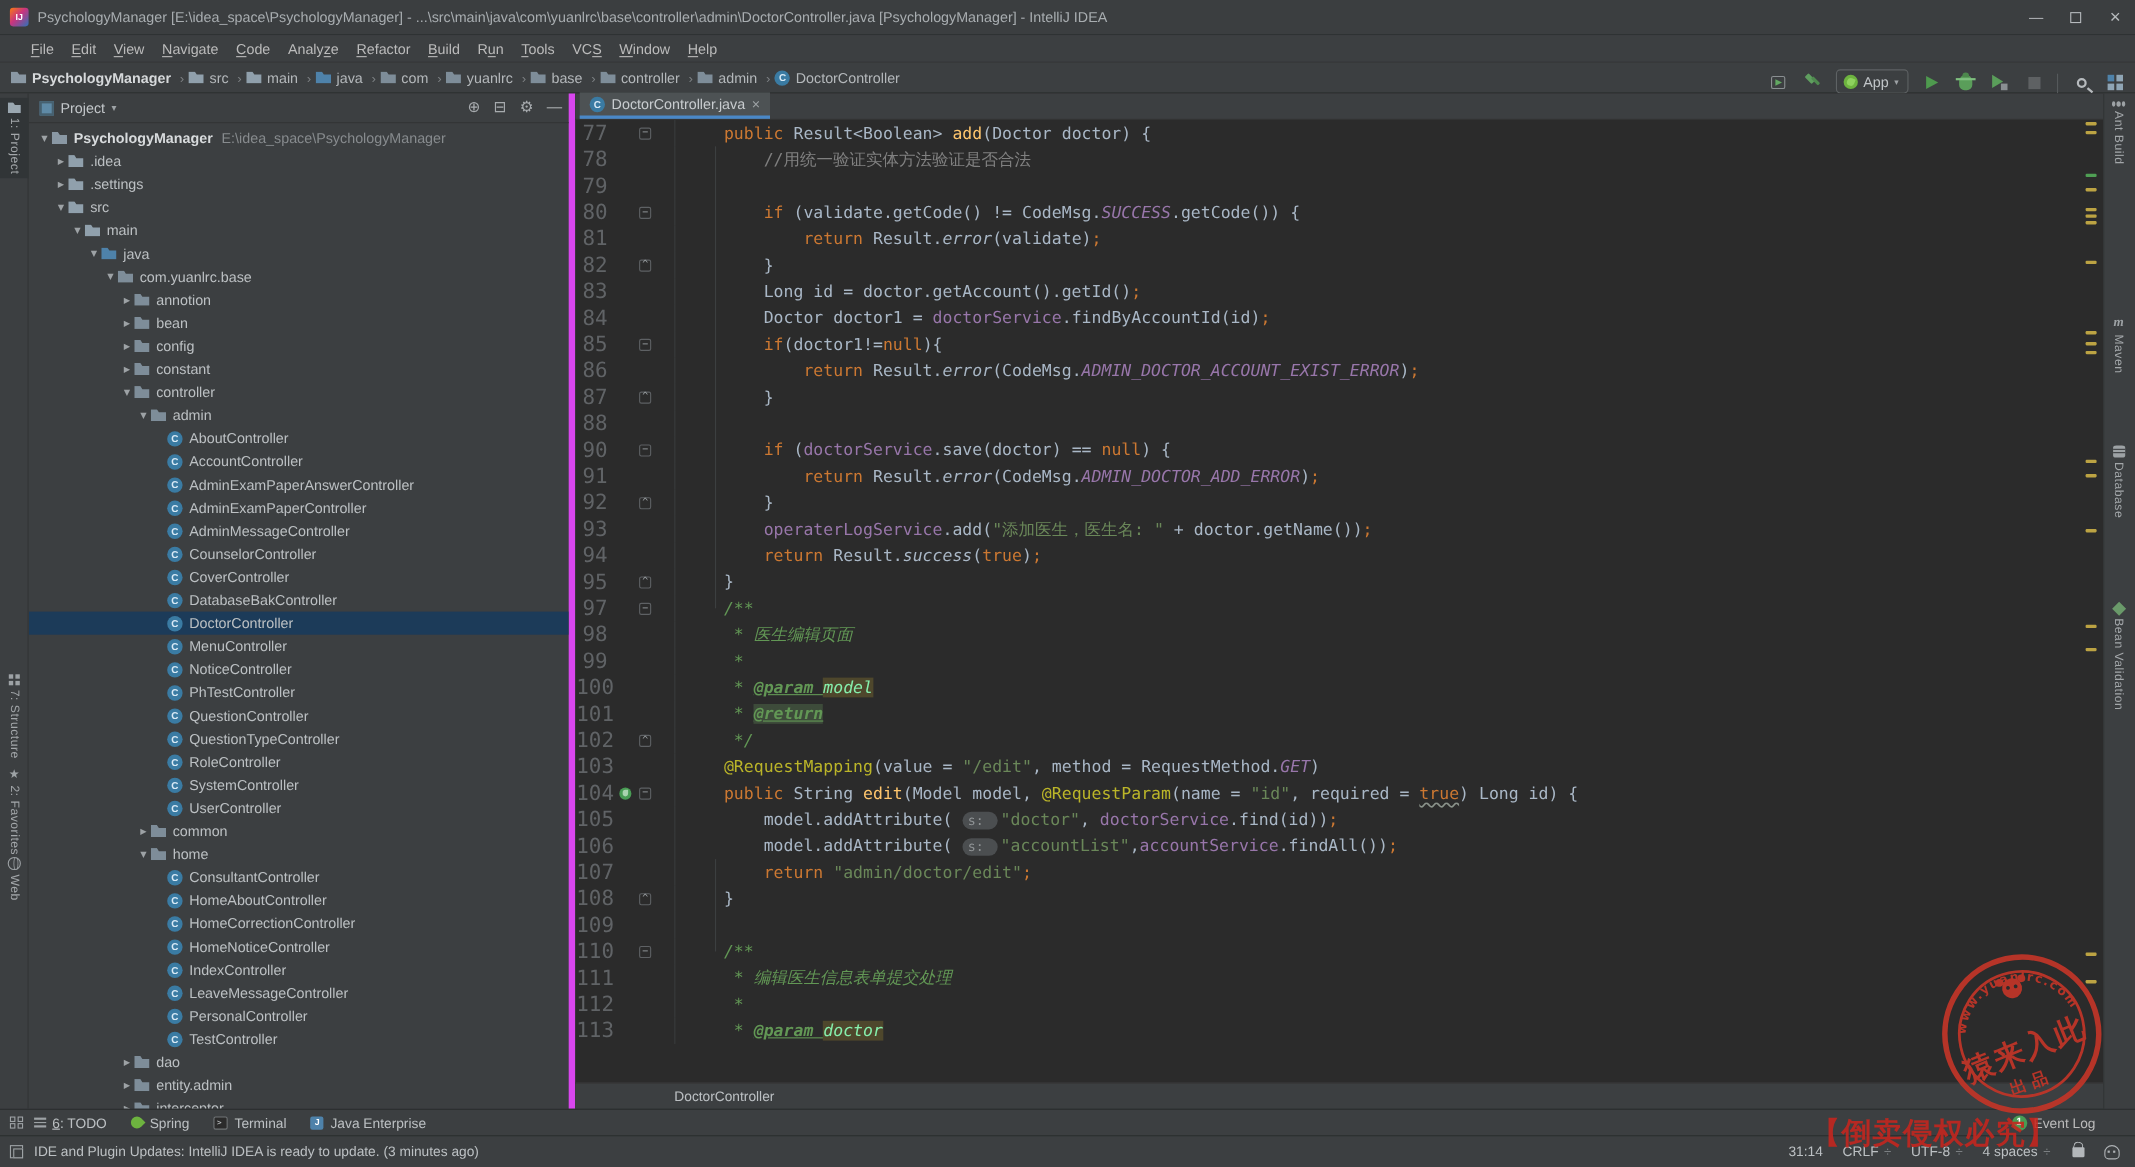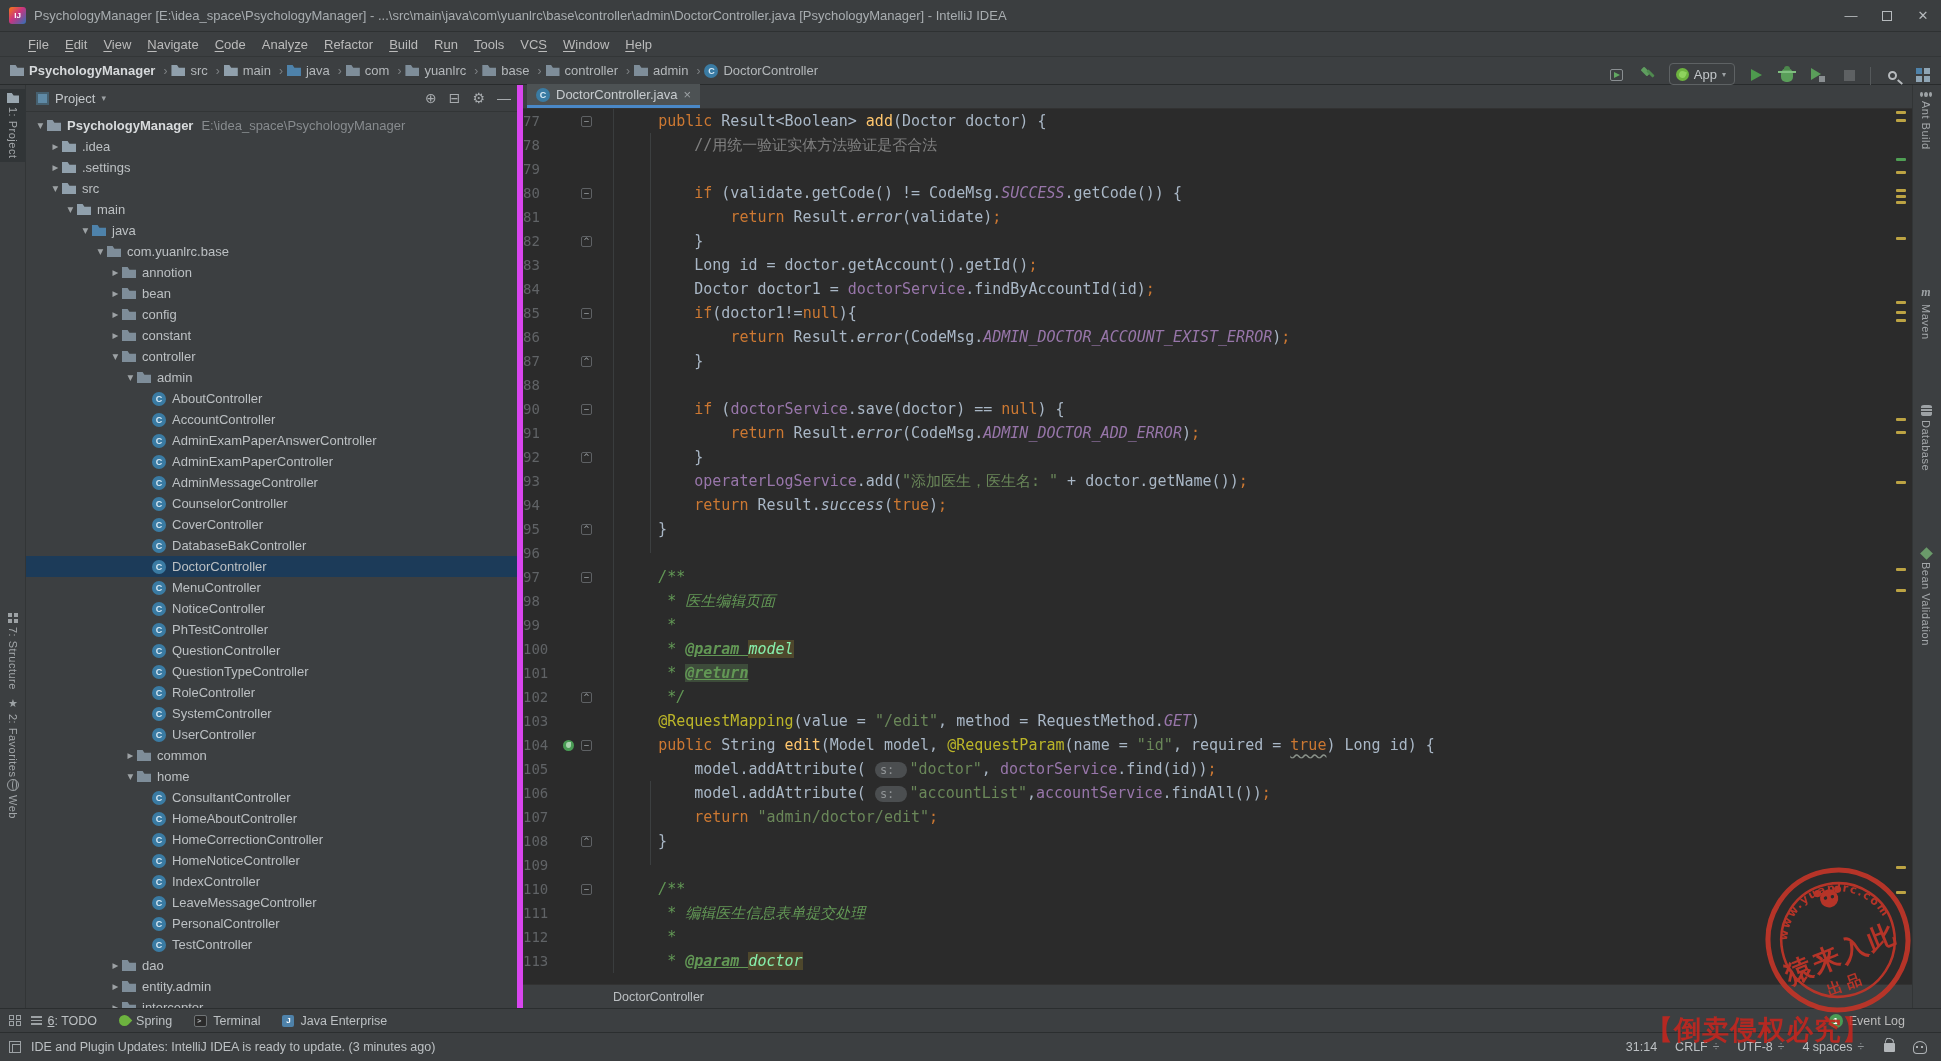--- a/index.html
+++ b/index.html
@@ -94,21 +94,21 @@
 
   
   .editor-col { width:1389px; display:flex; flex-direction:column; background:#2b2b2b; position:relative; }
   .tabbar { height:24px; flex:0 0 24px; background:#3c3f41; display:flex; align-items:flex-end; padding-left:4px; border-bottom:1px solid #323232; }
   .tab { height:24px; background:#4d5254; display:flex; align-items:center; gap:6px; padding:0 9px; border-bottom:3px solid #4a88c7; cursor:pointer; }
   .tab-label { font-size:13px; color:#c8cccf; }
   .tab-close { color:#9da2a5; font-size:13px; cursor:pointer; line-height:1; }
   .code-area { position:relative; flex:1; overflow:hidden; font-family:"DejaVu Sans Mono",monospace; font-size:15px; }
   .code-line { height:24px; display:flex; align-items:center; }
   .gutter { flex:0 0 91px; display:flex; align-items:center; height:100%; border-right:1px solid #3a3d3e; margin-right:8px; }
-  .lnum { flex:0 0 36px; text-align:left; color:#606366; font-size:14px; }
+  .lnum { flex:0 0 36px; text-align:center; color:#606366; font-size:19px; }
   .gslot { flex:0 0 19px; display:flex; justify-content:center; }
   .gfold { flex:0 0 17px; display:flex; justify-content:center; }
   .foldbox { width:11px; height:11px; border:1px solid #5e6164; border-radius:2px; background:#2b2b2b; color:#9da2a5; font:9px/9px "DejaVu Sans Mono",monospace; text-align:center; cursor:pointer; }
   .gspring { width:11px; height:11px; border-radius:50%; background:#499c54; position:relative; }
   .gspring::after { content:""; position:absolute; left:3px; top:2px; width:5px; height:6px; background:#a9d3ae; border-radius:50% 0 50% 50%; }
   .code-text { white-space:pre; font-family:inherit; }
   .t-fg { color:#a9b7c6; } .t-kw { color:#cc7832; } .t-str { color:#6a8759; }
   .t-cmt { color:#808080; } .t-semi { color:#cc7832; }
   .t-doc { color:#629755; font-style:italic; }
   .t-doctag { color:#629755; font-style:italic; font-weight:bold; text-decoration:underline; }
@@ -815,28 +815,20 @@
               <span class="lnum">95</span>
               <span class="gslot"></span>
               <span class="gfold">
                 <span class="foldbox">^</span>
               </span>
             </div>
             <span class="code-text"><span class="t-fg">    }</span></span>
           </div>
           <div class="code-line">
             <div class="gutter">
-              <span class="lnum">96</span>
-              <span class="gslot"></span>
-              <span class="gfold"></span>
-            </div>
-            <span class="code-text"></span>
-          </div>
-          <div class="code-line">
-            <div class="gutter">
               <span class="lnum">97</span>
               <span class="gslot"></span>
               <span class="gfold">
                 <span class="foldbox">−</span>
               </span>
             </div>
             <span class="code-text"><span class="t-fg">    </span><span class="t-doc">/**</span></span>
           </div>
           <div class="code-line">
             <div class="gutter">

